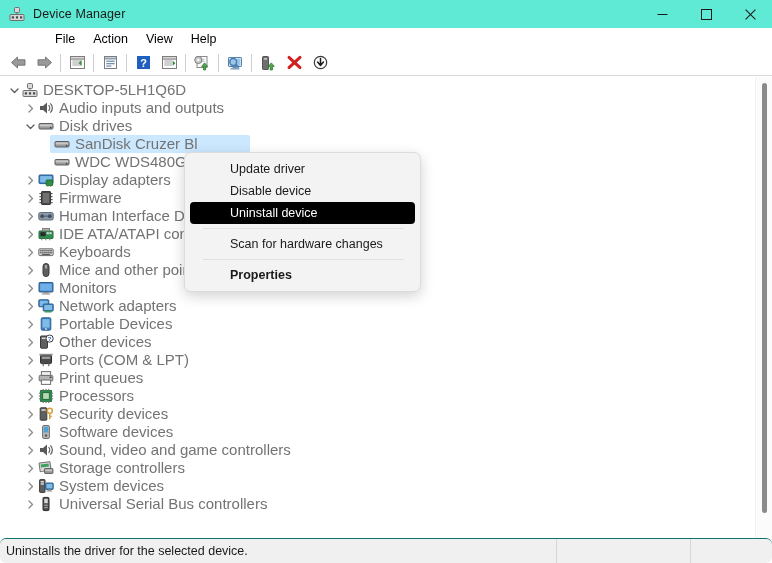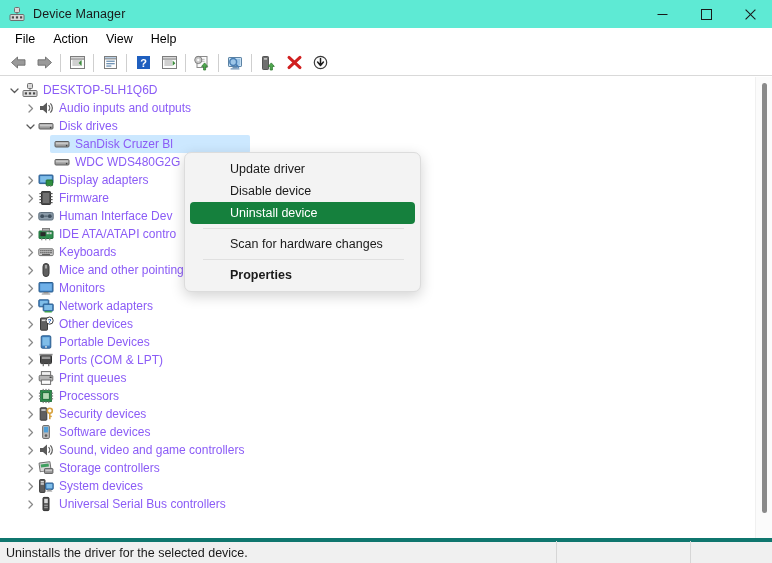--- a/index.html
+++ b/index.html
@@ -55,20 +55,21 @@
     color: #1a1a1a;
   }
 
   
   .menubar {
     height: 22px;
     background: #ffffff;
     display: flex;
     align-items: center;
     padding-left: 6px;
+    margin-left: 40px;
   }
   .menu-item {
     padding: 2px 9px;
     font-size: 12.5px;
     color: #000;
     line-height: 16px;
   }
 
   
   .toolbar {
@@ -129,22 +130,22 @@
   }
   .twisty svg { display: block; }
   .node-icon {
     width: 16px;
     height: 16px;
     margin-right: 5px;
     flex: none;
     position: relative;
   }
   .node-label {
-    font-size: 12px;
-    color: #8b5cf6;
+    font-size: 15px;
+    color: #737373;
     line-height: 16px;
   }
   .row.selected .sel-bg {
     position: absolute;
     left: 50px;
     top: 0;
     height: 18px;
     background: #cce8ff;
     border-radius: 2px;
     z-index: 0;
@@ -179,21 +180,21 @@
     height: 22px;
     display: flex;
     align-items: center;
     padding-left: 40px;
     font-size: 12.5px;
     color: #1a1a1a;
     border-radius: 4px;
     margin: 0 1px;
   }
   .ctx-item.highlight {
-    background: #15803d;
+    background: #000000;
     color: #ffffff;
   }
   .ctx-item.bold { font-weight: bold; }
   .ctx-sep {
     height: 1px;
     background: #e0e0e0;
     margin: 4px 12px 4px 14px;
   }
 
   
@@ -219,24 +220,25 @@
   }
 
   
   .statusbar {
     position: absolute;
     left: 0;
     right: 0;
     bottom: 0;
     height: 25px;
     background: #f0f0f0;
-    border-top: 4px solid #0f766e;
+    border-top: 1px solid #0f766e;
     box-sizing: border-box;
     display: flex;
     align-items: center;
+    border-radius: 6px;
   }
   .status-cell {
     height: 24px;
     display: flex;
     align-items: center;
     font-size: 12.5px;
     color: #1a1a1a;
     box-sizing: border-box;
   }
   .status-cell.main { width: 556px; padding-left: 6px; }
@@ -598,41 +600,41 @@
         </div>
       </div>
       <div class="row">
         <div class="rowinner lvl1">
           <span class="twisty">
             <svg width="9" height="9" viewBox="0 0 9 9">
               <path d="M3 1 L6.5 4.5 L3 8" fill="none" stroke="#8a8a8a" stroke-width="1.3" stroke-linecap="round" stroke-linejoin="round"></path>
             </svg>
           </span>
           <span class="node-icon"><svg width="16" height="16" viewBox="0 0 16 16">
+              <rect x="3.2" y="1.8" width="9.6" height="12.4" rx="1.2" fill="#3f7fbf" stroke="#2d5f8f"></rect>
+              <rect x="4.4" y="3.2" width="7.2" height="8.4" fill="#7fbde8"></rect>
+              <circle cx="8" cy="12.9" r="0.9" fill="#e8e8e8"></circle>
+            </svg></span>
+          <span class="node-label">Portable Devices</span>
+        </div>
+      </div>
+      <div class="row">
+        <div class="rowinner lvl1">
+          <span class="twisty">
+            <svg width="9" height="9" viewBox="0 0 9 9">
+              <path d="M3 1 L6.5 4.5 L3 8" fill="none" stroke="#8a8a8a" stroke-width="1.3" stroke-linecap="round" stroke-linejoin="round"></path>
+            </svg>
+          </span>
+          <span class="node-icon"><svg width="16" height="16" viewBox="0 0 16 16">
               <rect x="2.5" y="2" width="7" height="12.2" rx="0.8" fill="#5f5f5f" stroke="#3a3a3a"></rect>
               <rect x="3.8" y="3.5" width="4.4" height="1.6" fill="#d8d8d8"></rect>
               <circle cx="11.6" cy="4.6" r="3.6" fill="#ffffff" stroke="#3a3a3a"></circle>
               <text x="11.6" y="7.1" font-family="Liberation Sans, sans-serif" font-size="6" font-weight="bold" fill="#1f5fbf" text-anchor="middle">?</text>
             </svg></span>
           <span class="node-label">Other devices</span>
-        </div>
-      </div>
-      <div class="row">
-        <div class="rowinner lvl1">
-          <span class="twisty">
-            <svg width="9" height="9" viewBox="0 0 9 9">
-              <path d="M3 1 L6.5 4.5 L3 8" fill="none" stroke="#8a8a8a" stroke-width="1.3" stroke-linecap="round" stroke-linejoin="round"></path>
-            </svg>
-          </span>
-          <span class="node-icon"><svg width="16" height="16" viewBox="0 0 16 16">
-              <rect x="3.2" y="1.8" width="9.6" height="12.4" rx="1.2" fill="#3f7fbf" stroke="#2d5f8f"></rect>
-              <rect x="4.4" y="3.2" width="7.2" height="8.4" fill="#7fbde8"></rect>
-              <circle cx="8" cy="12.9" r="0.9" fill="#e8e8e8"></circle>
-            </svg></span>
-          <span class="node-label">Portable Devices</span>
         </div>
       </div>
       <div class="row">
         <div class="rowinner lvl1">
           <span class="twisty">
             <svg width="9" height="9" viewBox="0 0 9 9">
               <path d="M3 1 L6.5 4.5 L3 8" fill="none" stroke="#8a8a8a" stroke-width="1.3" stroke-linecap="round" stroke-linejoin="round"></path>
             </svg>
           </span>
           <span class="node-icon"><svg width="16" height="16" viewBox="0 0 16 16">

